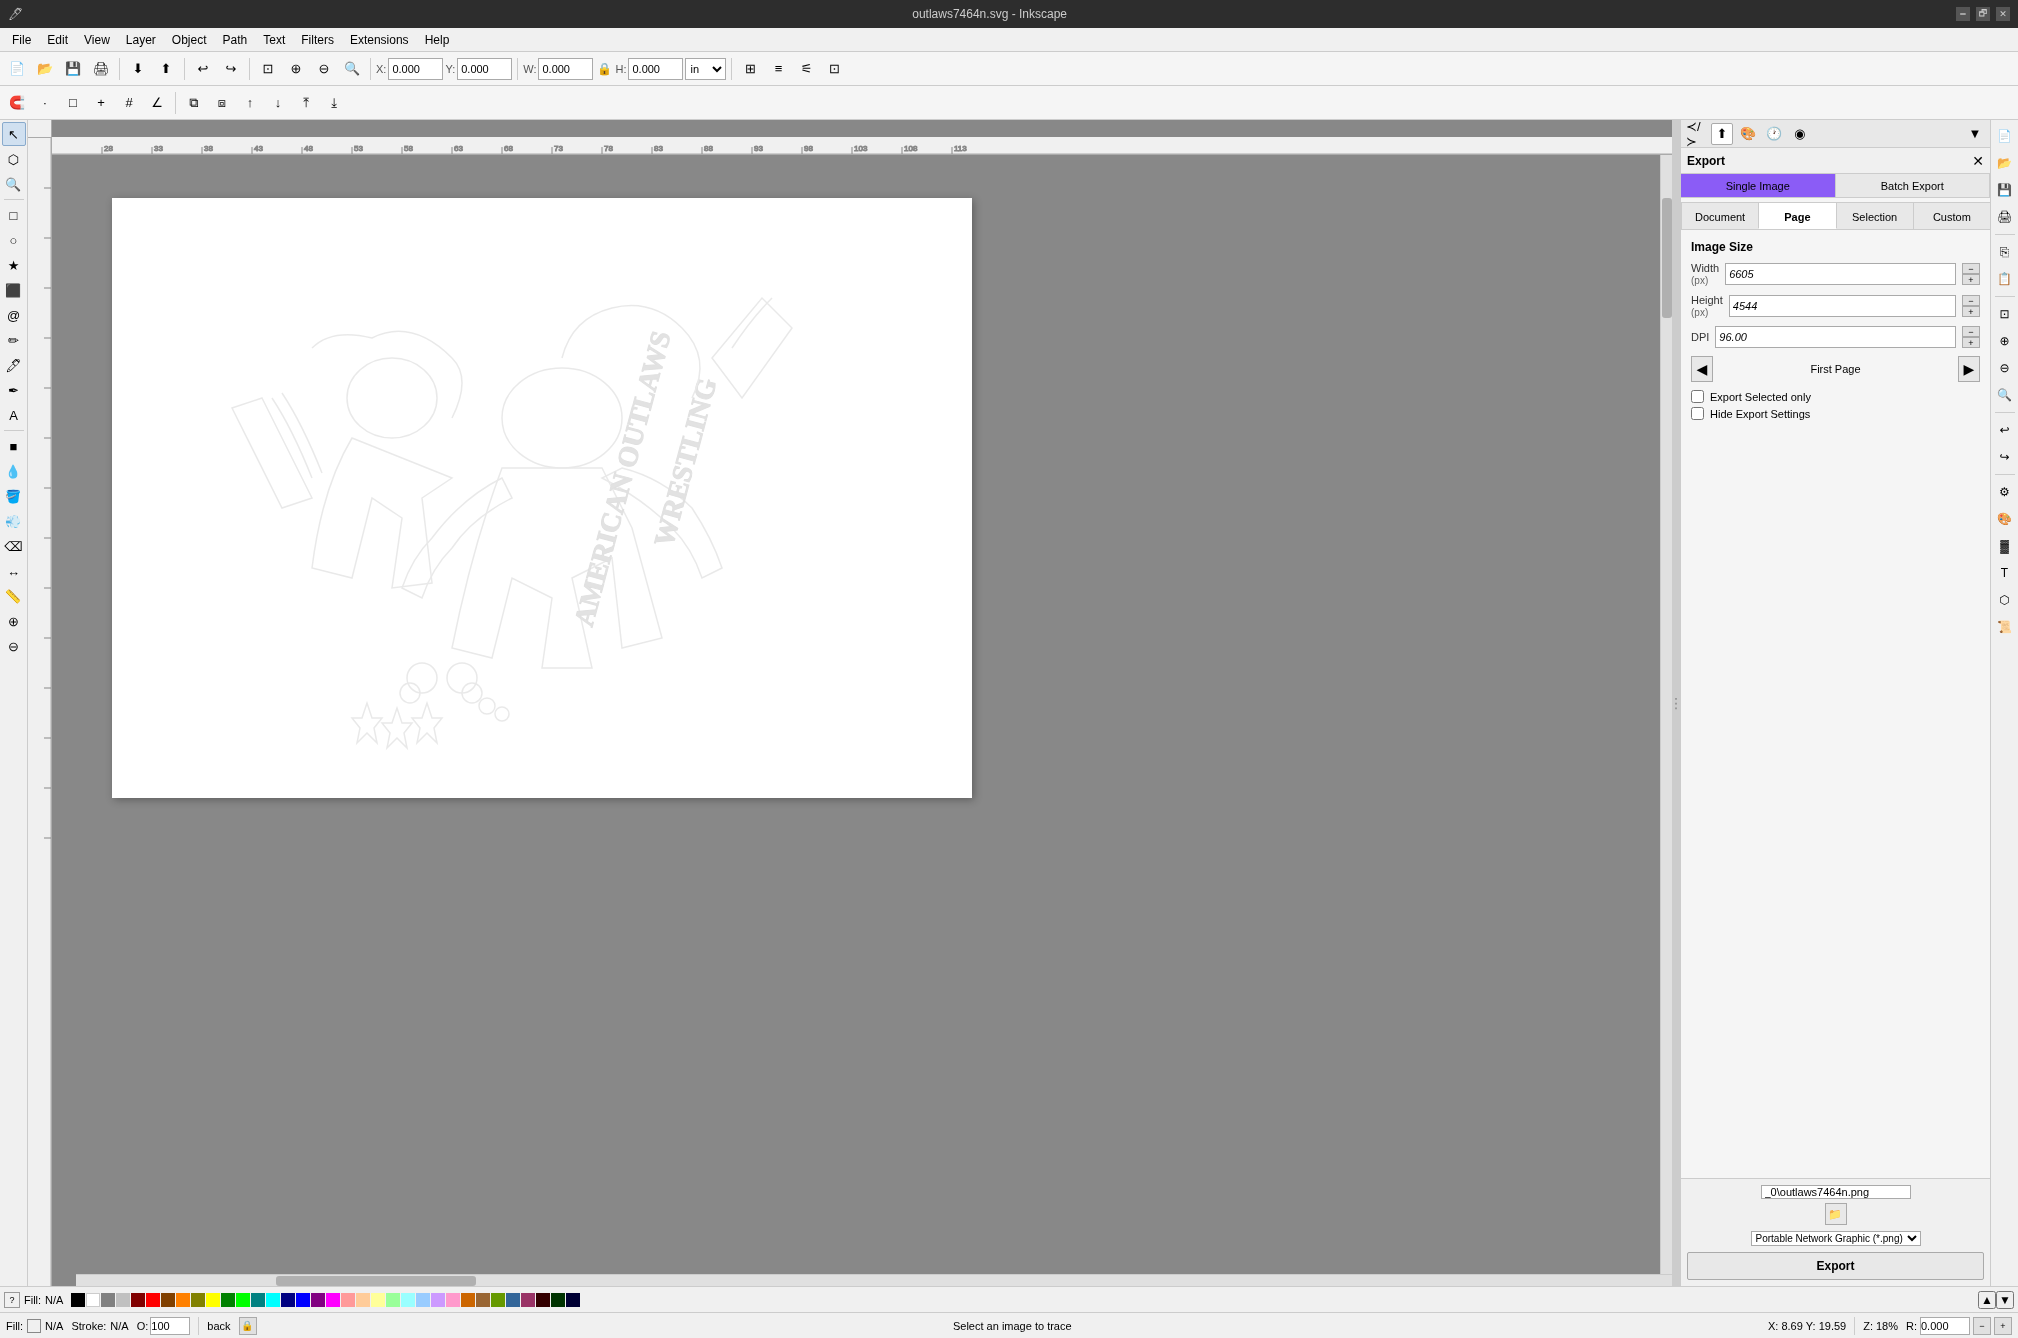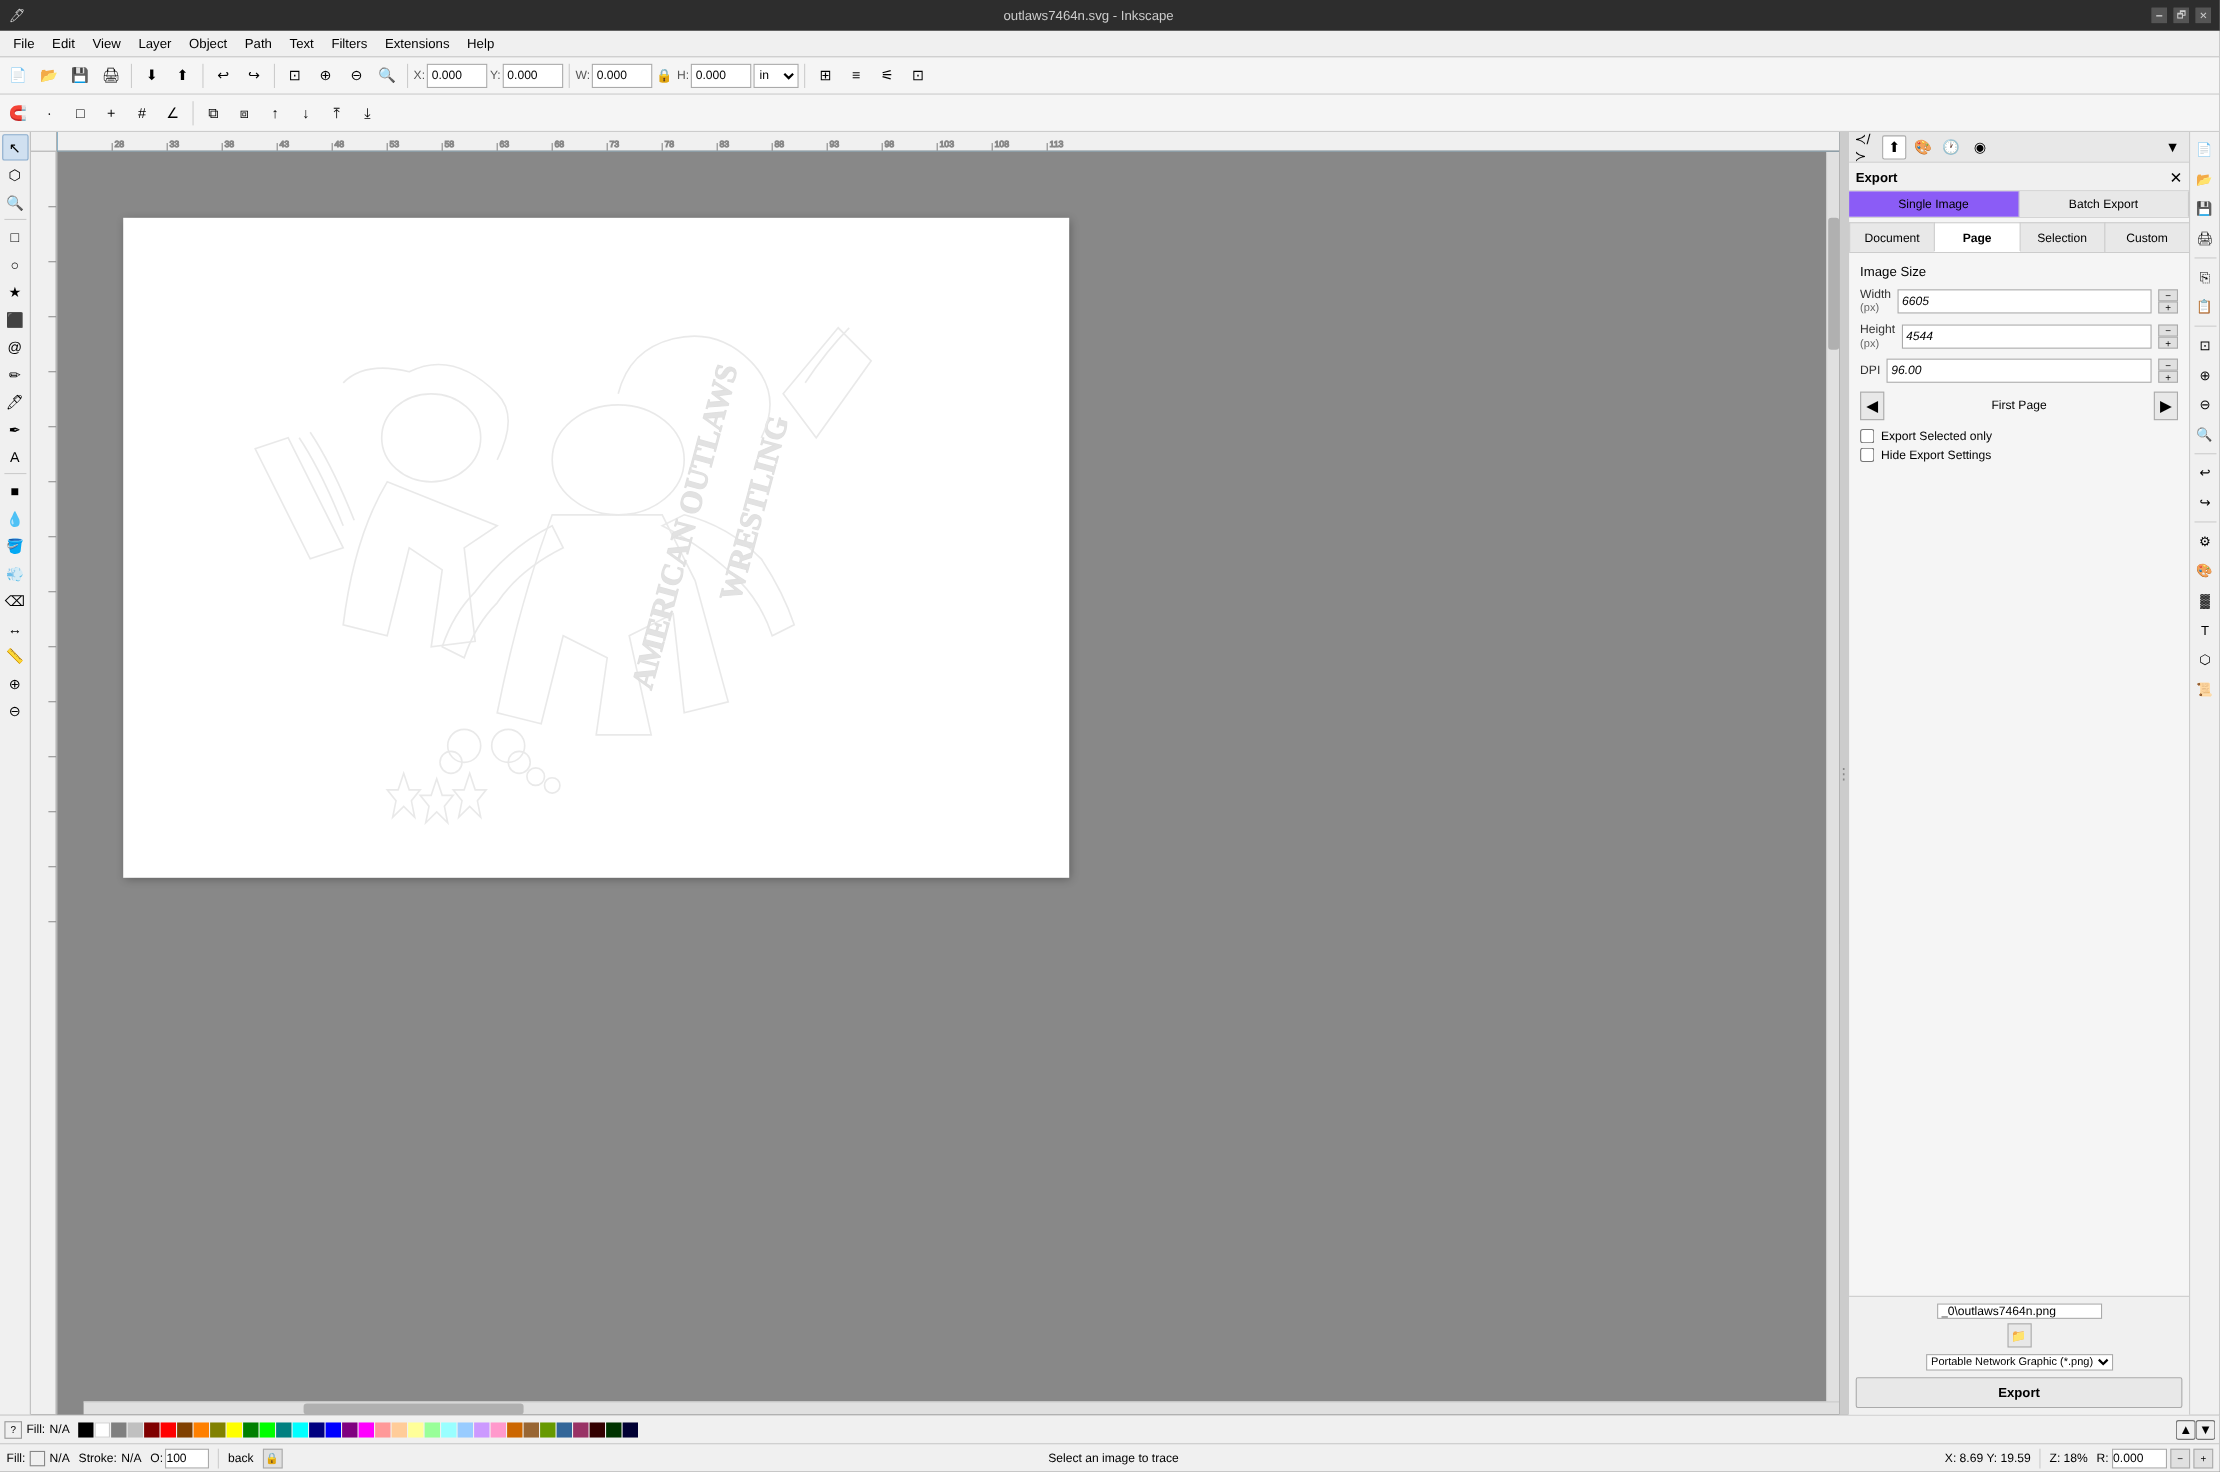--- a/index.html
+++ b/index.html
@@ -53,21 +53,21 @@
       overflow: hidden;
     }
     .tool-btn { width: 24px; height: 24px; background: transparent; border: 1px solid transparent; cursor: pointer; display: flex; align-items: center; justify-content: center; font-size: 13px; border-radius: 2px; }
     .tool-btn.active { background: #d0e0f0; border-color: #88aacc; }
 
     
     #canvas-wrapper {
       flex: 1; position: relative; overflow: hidden; background: #888;
     }
     #canvas-ruler-corner { position: absolute; top: 0; left: 0; width: 24px; height: 18px; background: #f0f0f0; z-index: 10; border-right: 1px solid #aaa; border-bottom: 1px solid #aaa; }
-    #ruler-top { position: absolute; top: 0; left: 24px; right: 0; height: 18px; background: #0369a1; border-bottom: 1px solid #aaa; z-index: 10; overflow: hidden; }
+    #ruler-top { position: absolute; top: 17px; left: 24px; right: 0; height: 18px; background: #be185d; border-bottom: 1px solid #aaa; z-index: 10; overflow: hidden; }
     #ruler-left { position: absolute; top: 18px; left: 0; width: 24px; bottom: 0; background: #f0f0f0; border-right: 1px solid #aaa; z-index: 10; overflow: hidden; }
     #canvas-area { position: absolute; top: 18px; left: 24px; right: 0; bottom: 0; overflow: auto; }
     #canvas-bg { background: #888; padding: 60px; min-width: 900px; min-height: 700px; }
     #canvas-page { background: #fff; width: 860px; height: 600px; box-shadow: 2px 2px 8px rgba(0,0,0,0.3); position: relative; overflow: hidden; }
 
     
     #resizer { width: 8px; background: #ccc; cursor: col-resize; display: flex; align-items: center; justify-content: center; }
     #resizer::after { content: '⋮'; font-size: 14px; color: #888; }
 
     
@@ -80,21 +80,21 @@
     #panel-title-row { display: flex; align-items: center; height: 26px; background: #f0f0f0; border-bottom: 1px solid #ccc; padding: 0 6px; gap: 4px; }
     .panel-title-text { font-weight: bold; font-size: 12px; flex: 1; }
     .panel-title-close { cursor: pointer; font-size: 14px; }
     #export-tabs { display: flex; height: 24px; border-bottom: 1px solid #ccc; }
     .export-tab { flex: 1; text-align: center; line-height: 24px; font-size: 11px; cursor: pointer; background: #e8e8e8; border-right: 1px solid #ccc; }
     .export-tab.active { background: #8b5cf6; border-bottom: none; }
     #page-type-tabs { display: flex; height: 28px; border-bottom: 1px solid #ccc; margin-top: 4px; }
     .page-type-tab { flex: 1; text-align: center; line-height: 28px; font-size: 11px; cursor: pointer; background: #e8e8e8; border: 1px solid #ccc; border-bottom: none; margin-right: -1px; }
     .page-type-tab.active { background: #fff; border-bottom: 1px solid #fff; z-index: 1; font-weight: bold; }
     #panel-content { padding: 10px; flex: 1; overflow-y: auto; }
-    .section-title { font-weight: normal; font-size: 12px; margin-bottom: 8px; }
+    .section-title { font-weight: bold; font-size: 12px; margin-bottom: 8px; }
     .field-row { display: flex; align-items: center; margin-bottom: 8px; gap: 6px; }
     .field-label { font-size: 11px; color: #333; white-space: nowrap; }
     .field-label-unit { font-size: 10px; color: #666; }
     .panel-input { height: 22px; border: 1px solid #aaa; font-size: 11px; padding: 0 3px; flex: 1; background: #fff; }
     .panel-input-wide { width: 100px; font-style: italic; }
     .spin-btn { width: 18px; height: 11px; background: #e0e0e0; border: 1px solid #aaa; cursor: pointer; display: flex; align-items: center; justify-content: center; font-size: 9px; }
     .spin-group { display: flex; flex-direction: column; }
     .nav-btn { width: 22px; height: 26px; background: #e8e8e8; border: 1px solid #aaa; cursor: pointer; display: flex; align-items: center; justify-content: center; font-size: 14px; }
     .nav-row { display: flex; align-items: center; gap: 4px; margin-bottom: 8px; }
     .nav-label { flex: 1; text-align: center; font-size: 11px; }

